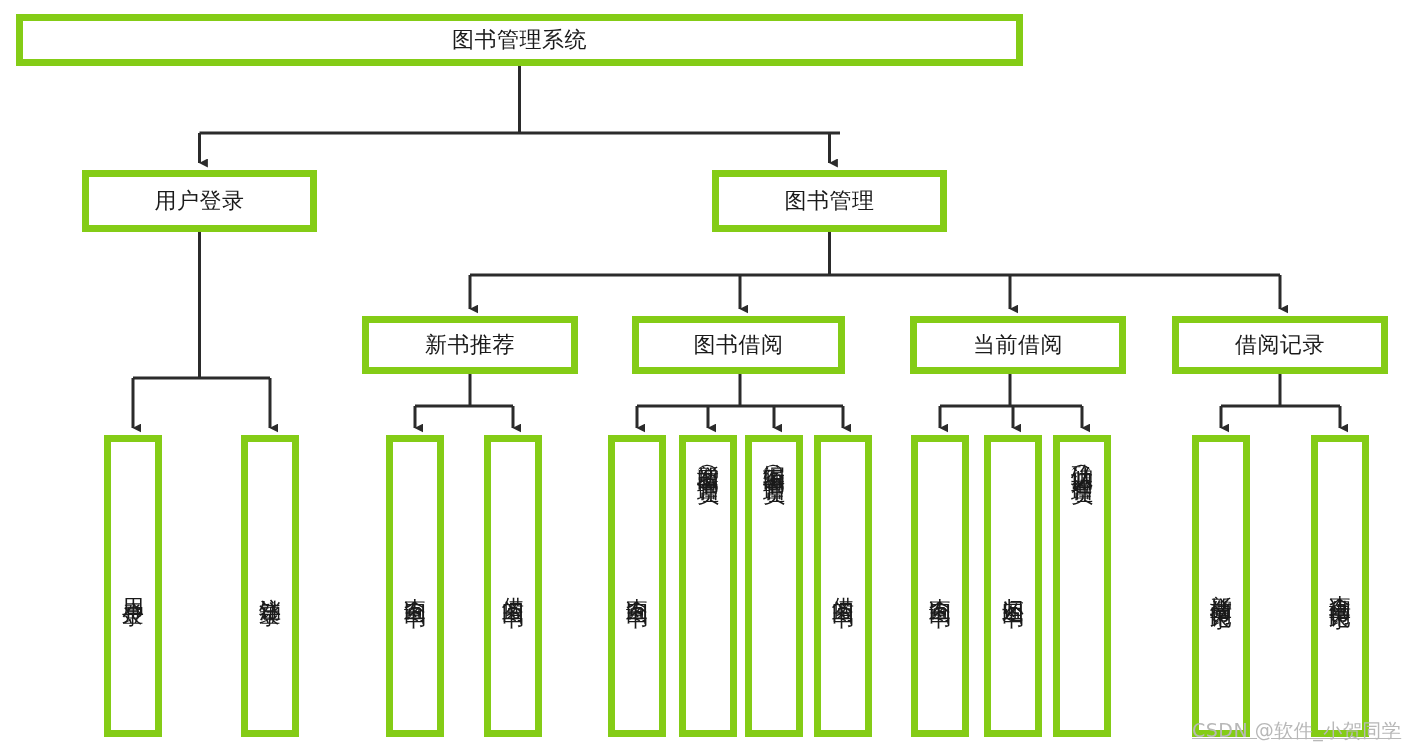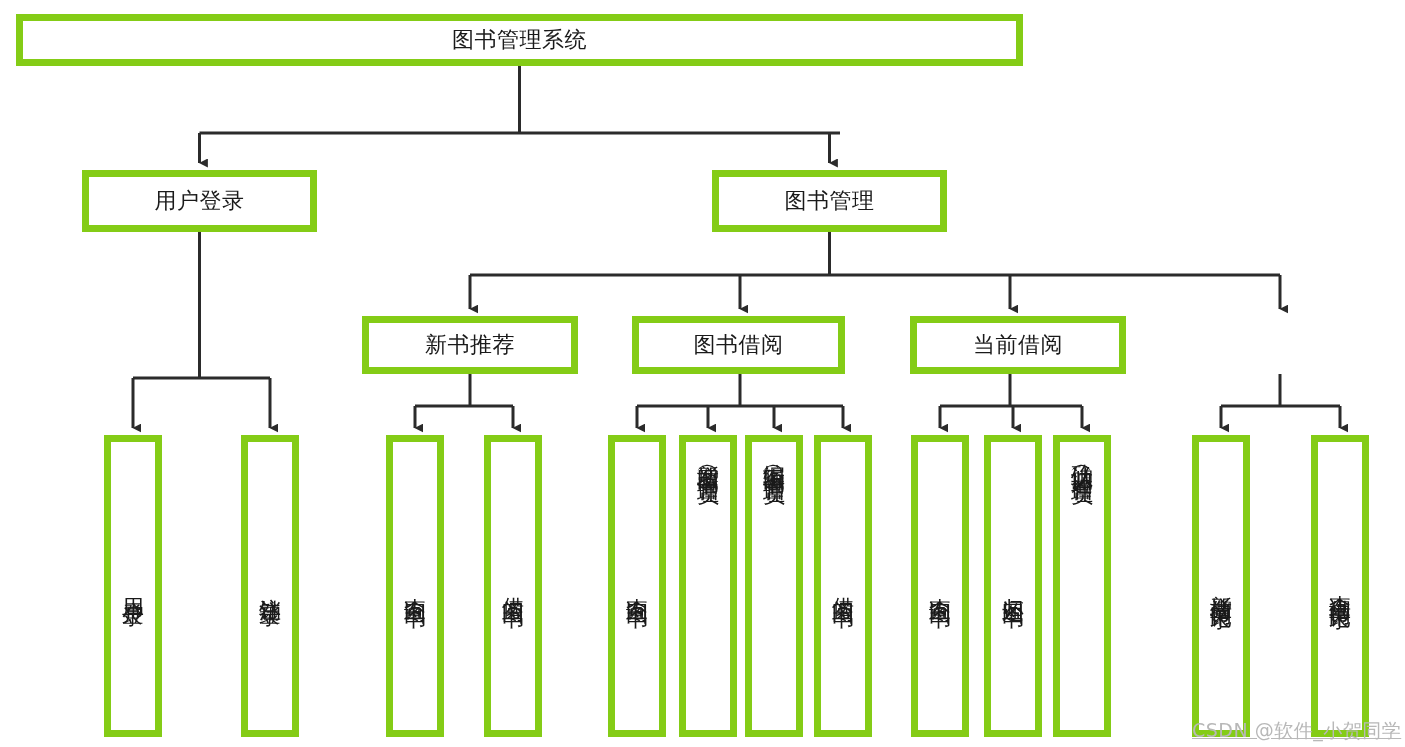--- a/index.html
+++ b/index.html
@@ -157,20 +157,23 @@
 
   <div class="node-box" style="left:712px; top:170px; width:235px; height:62px;">
     <span class="node-label">图书管理</span>
   </div>
   <div class="node-box" style="left:632px; top:316px; width:213px; height:58px;">
     <span class="node-label">图书借阅</span>
   </div>
   <div class="node-box" style="left:902px; top:316px; width:216px; height:58px;margin-left:8px;">
     <span class="node-label">当前借阅</span>
   </div>
+  <div class="node-box" style="left:1172px; top:316px; width:216px; height:58px;">
+    <span class="node-label">借阅记录</span>
+  </div>
 
   <div class="node-box vertical centered" style="left:104px; top:435px; width:58px; height:302px;">
     <span class="node-label">用户登录</span>
   </div>
   <div class="node-box vertical centered" style="left:241px; top:435px; width:58px; height:302px;">
     <span class="node-label">注销登录</span>
   </div>
   <div class="node-box vertical centered" style="left:386px; top:435px; width:58px; height:302px;">
     <span class="node-label">查询图书</span>
   </div>

